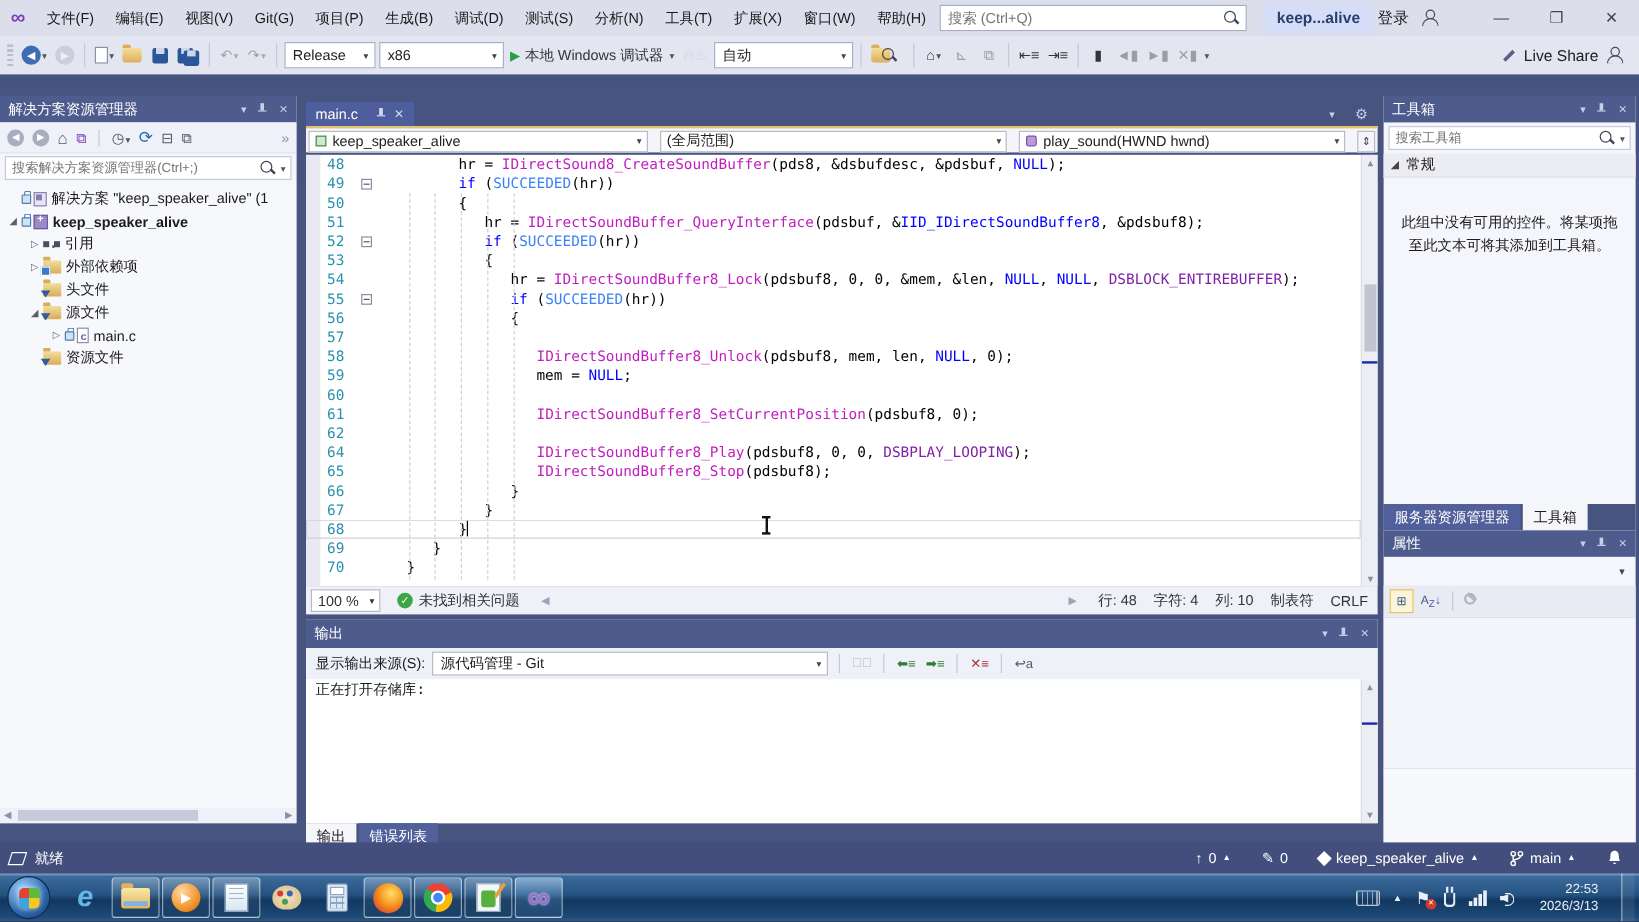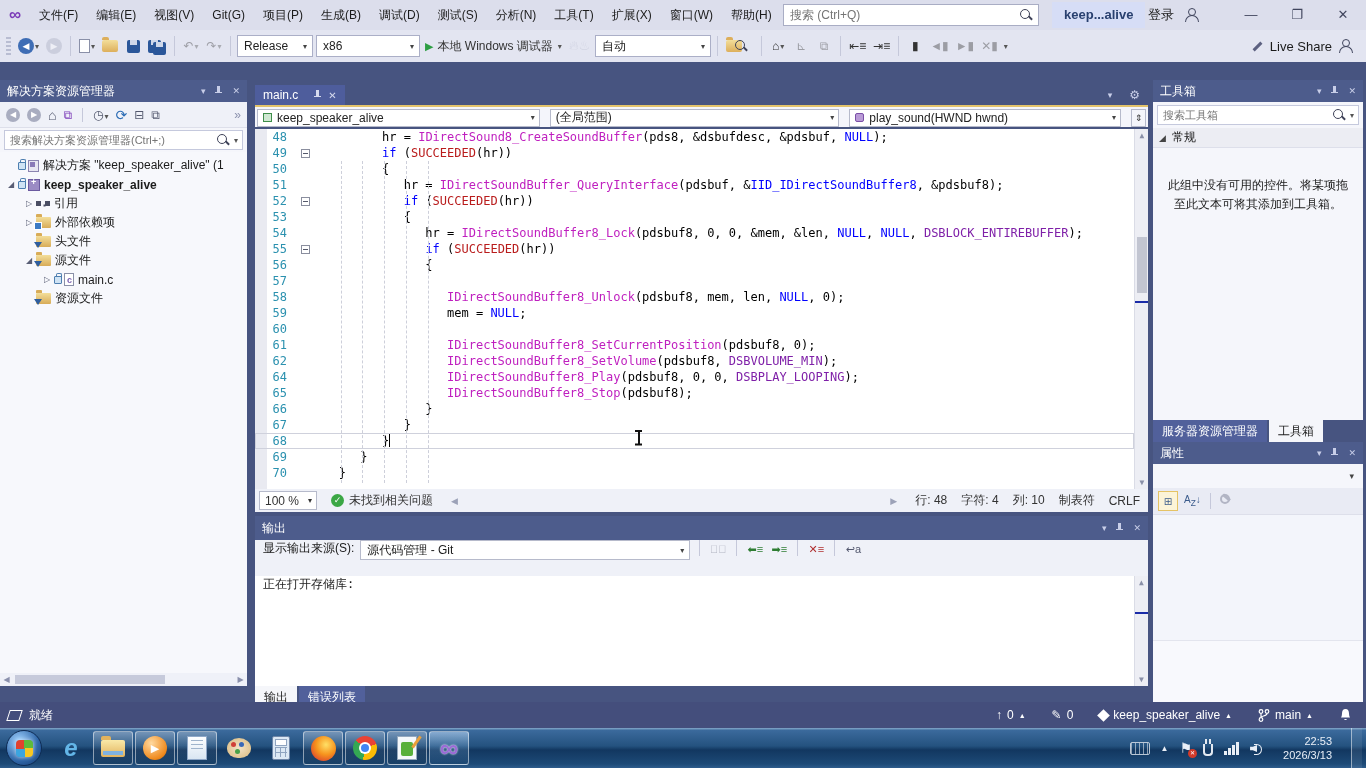--- a/index.html
+++ b/index.html
@@ -103,39 +103,39 @@
 
   .ed-code{position:absolute;left:0;top:44px;width:893px;height:360px;background:#fff;overflow:hidden;}
   .bp-col{position:absolute;left:0;top:0;bottom:0;width:12px;background:#E9EAF1;}
   .code-lines{position:absolute;left:0;top:0;right:14px;}
   .line{height:16px;display:flex;font-size:12px;line-height:16px;white-space:pre;}
   .line .ln{flex:none;width:42px;text-align:right;padding-right:10px;color:#2B91AF;}
   .line .fold{flex:none;width:20px;position:relative;}
   .fold-box{position:absolute;left:4px;top:4px;width:9px;height:9px;border:1px solid #8A8E9E;background:#fff;}
   .fold-box::before{content:"";position:absolute;left:1px;top:3px;width:5px;height:1px;background:#55596B;}
   .line.cur{box-shadow:inset 0 0 0 1px #CFD1DC;}
-  .tk-b{color:#0000FF;}.tk-m{color:#BF1FBF;}.tk-pp{color:#7F20A8;}.tk-g{color:#008000;}.tk-br{color:#b91c1c;margin-top:28px;}
+  .tk-b{color:#0000FF;}.tk-m{color:#BF1FBF;}.tk-pp{color:#7F20A8;}.tk-g{color:#008000;}.tk-br{color:#3b82f6;margin-top:28px;}
   .caret{display:inline-block;width:1px;height:13px;background:#000;vertical-align:-2px;}
   .guide{position:absolute;top:32px;height:322px;width:0;border-left:1px dashed #CDCFDA;}
   .v-scroll{position:absolute;right:0;top:0;width:14px;height:360px;background:#EDEEF4;border-left:1px solid #DADCE6;}
   .v-scroll .up,.v-scroll .dn{position:absolute;left:0;width:14px;text-align:center;font-size:8px;color:#8A90A8;}
   .v-scroll .up{top:2px;}.v-scroll .dn{bottom:2px;}
   .v-thumb{position:absolute;left:2px;width:10px;background:#C2C5D1;}
   .v-mark{position:absolute;left:0;right:0;height:2px;background:#1B2CA8;}
 
   .ed-status{position:absolute;left:0;top:404px;width:893px;height:23px;background:#EFF1F8;display:flex;align-items:center;font-size:12px;color:#333;gap:14px;padding:0 8px 0 4px;}
   .zoom-combo{height:19px;width:58px;background:#fff;border:1px solid #B6BACB;display:flex;align-items:center;padding-left:5px;font-size:12px;}
   .okball{width:13px;height:13px;border-radius:50%;background:#3BA745;color:#fff;font-size:9px;line-height:13px;text-align:center;flex:none;}
   .health{display:flex;align-items:center;gap:5px;}
   .ed-status .sp{flex:1;display:flex;justify-content:space-between;color:#9CA2B8;font-size:9px;align-items:center;padding:0 4px;}
 
   
   .output{position:absolute;left:255px;top:444px;width:893px;height:170px;background:#F5F6FB;display:flex;flex-direction:column;}
   .output .p-head{height:24px;}
-  .out-tools{height:36px;background:#EFF1F8;display:flex;align-items:flex-start;gap:6px;padding:0 8px;font-size:12px;color:#1b1b1b;}
+  .out-tools{height:26px;background:#EFF1F8;display:flex;align-items:center;gap:6px;padding:0 8px;font-size:12px;color:#1b1b1b;}
   .out-combo{width:330px;height:20px;background:#fff;border:1px solid #B6BACB;display:flex;align-items:center;padding-left:6px;font-size:12px;}
   .out-combo .cdrop{margin-left:auto;font-size:8px;color:#444;padding:0 5px;}
   .oico{width:18px;height:18px;display:flex;align-items:center;justify-content:center;font-size:11px;color:#53586E;}
   .oico.dis{opacity:.4;}
   .out-body{flex:1;background:#fff;position:relative;font-size:12px;color:#1b1b1b;overflow:hidden;}
   .out-body .bline{height:16px;line-height:16px;padding-left:8px;white-space:pre;}
   .o-scroll{position:absolute;right:0;top:0;bottom:0;width:14px;background:#EDEEF4;border-left:1px solid #DADCE6;}
   .o-scroll .up,.o-scroll .dn{position:absolute;left:0;width:13px;text-align:center;font-size:8px;color:#8A90A8;}
   .o-scroll .up{top:2px;}.o-scroll .dn{bottom:2px;}
   .o-mark{position:absolute;left:0;right:0;top:36px;height:2px;background:#1B2CA8;}
@@ -455,21 +455,21 @@
             <div class="line"><span class="ln">52</span><span class="fold"><span class="fold-box"></span></span><span><span>            </span><span class="tk-b">if</span><span> (</span><span class="tk-br">SUCCEEDED</span><span>(hr))</span></span></div>
             <div class="line"><span class="ln">53</span><span class="fold"></span><span><span>            {</span></span></div>
             <div class="line"><span class="ln">54</span><span class="fold"></span><span><span>               hr = </span><span class="tk-m">IDirectSoundBuffer8_Lock</span><span>(pdsbuf8, 0, 0, &amp;mem, &amp;len, </span><span class="tk-b">NULL</span><span>, </span><span class="tk-b">NULL</span><span>, </span><span class="tk-pp">DSBLOCK_ENTIREBUFFER</span><span>);</span></span></div>
             <div class="line"><span class="ln">55</span><span class="fold"><span class="fold-box"></span></span><span><span>               </span><span class="tk-b">if</span><span> (</span><span class="tk-br">SUCCEEDED</span><span>(hr))</span></span></div>
             <div class="line"><span class="ln">56</span><span class="fold"></span><span><span>               {</span></span></div>
             <div class="line"><span class="ln">57</span><span class="fold"></span></div>
             <div class="line"><span class="ln">58</span><span class="fold"></span><span><span>                  </span><span class="tk-m">IDirectSoundBuffer8_Unlock</span><span>(pdsbuf8, mem, len, </span><span class="tk-b">NULL</span><span>, 0);</span></span></div>
             <div class="line"><span class="ln">59</span><span class="fold"></span><span><span>                  mem = </span><span class="tk-b">NULL</span><span>;</span></span></div>
             <div class="line"><span class="ln">60</span><span class="fold"></span><span></span></div>
             <div class="line"><span class="ln">61</span><span class="fold"></span><span><span>                  </span><span class="tk-m">IDirectSoundBuffer8_SetCurrentPosition</span><span>(pdsbuf8, 0);</span></span></div>
-            <div class="line"><span class="ln">62</span><span class="fold"></span><span><span>                  </span><span class="tk-m">IDirectSoundBuffer8_SetVolume</span><span>(pdsbuf8, </span><span class="tk-pp">DSBVOLUME_MIN</span><span>);</span></span></div>
+            <div class="line"><span class="ln">62</span><span class="fold"></span></div>
             <div class="line"><span class="ln">64</span><span class="fold"></span><span><span>                  </span><span class="tk-m">IDirectSoundBuffer8_Play</span><span>(pdsbuf8, 0, 0, </span><span class="tk-pp">DSBPLAY_LOOPING</span><span>);</span></span></div>
             <div class="line"><span class="ln">65</span><span class="fold"></span><span><span>                  </span><span class="tk-m">IDirectSoundBuffer8_Stop</span><span>(pdsbuf8);</span></span></div>
             <div class="line"><span class="ln">66</span><span class="fold"></span><span><span>               }</span></span></div>
             <div class="line"><span class="ln">67</span><span class="fold"></span><span><span>            }</span></span></div>
             <div class="line cur"><span class="ln">68</span><span class="fold"></span><span><span>         }</span><span class="caret"></span></span></div>
             <div class="line"><span class="ln">69</span><span class="fold"></span><span><span>      }</span></span></div>
             <div class="line"><span class="ln">70</span><span class="fold"></span><span><span>   }</span></span></div>
           </div>
         <div class="v-scroll">
           <span class="up">▲</span>

